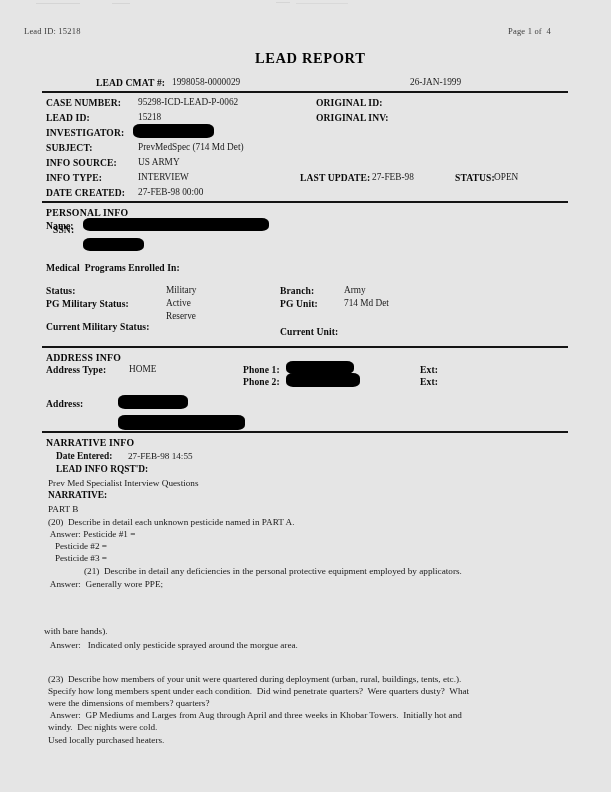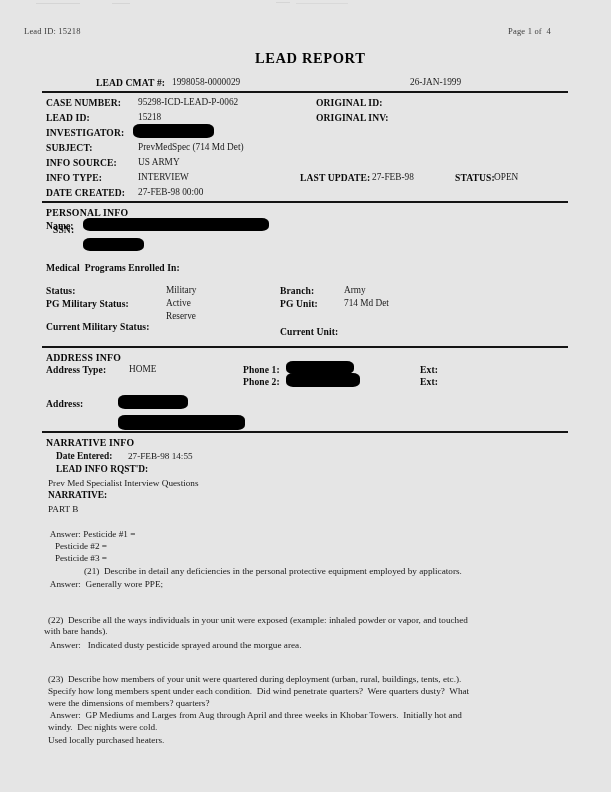--- a/index.html
+++ b/index.html
@@ -198,29 +198,29 @@
   <div class="abs narr" style="left:128px; top:451px;">27-FEB-98 14:55</div>
 
   <div class="abs narr-b" style="left:56px; top:464px;">LEAD INFO RQST'D:</div>
 
   <div class="abs narr" style="left:48px; top:478px;">Prev Med Specialist Interview Questions</div>
 
   <div class="abs narr-b" style="left:48px; top:490px;">NARRATIVE:</div>
 
   <div class="abs narr" style="left:48px; top:504px;">PART B</div>
 
+  <div class="abs narr" style="left:48px; top:517px;">(20)  Describe in detail each unknown pesticide named in PART A.</div>
   <div class="abs narr" style="left:48px; top:529px;text-align:center;"> Answer: Pesticide #1 =</div>
   <div class="abs narr" style="left:48px; top:541px;">   Pesticide #2 =</div>
   <div class="abs narr" style="left:48px; top:553px;">   Pesticide #3 =</div>
   <div class="abs narr" style="left:48px; top:566px;padding-left:36px;">(21)  Describe in detail any deficiencies in the personal protective equipment employed by applicators.</div>
   <div class="abs narr" style="left:48px; top:579px;"> Answer:  Generally wore PPE;</div>
 
-  <div class="abs narr" style="left:48px; top:615px;">(22)  Describe all the ways individuals in your unit were exposed (example: inhaled powder or vapor, and touched</div>
   <div class="abs narr" style="left:44px; top:626px;">with bare hands).</div>
-  <div class="abs narr" style="left:48px; top:640px;"> Answer:   Indicated dusty pesticide sprayed around the morgue area.</div>
+  <div class="abs narr" style="left:48px; top:640px;"> Answer:   Indicated only pesticide sprayed around the morgue area.</div>
 
   <div class="abs narr" style="left:48px; top:674px;">(23)  Describe how members of your unit were quartered during deployment (urban, rural, buildings, tents, etc.).</div>
   <div class="abs narr" style="left:48px; top:686px;">Specify how long members spent under each condition.  Did wind penetrate quarters?  Were quarters dusty?  What</div>
   <div class="abs narr" style="left:48px; top:698px;">were the dimensions of members? quarters?</div>
   <div class="abs narr" style="left:48px; top:710px;"> Answer:  GP Mediums and Larges from Aug through April and three weeks in Khobar Towers.  Initially hot and</div>
   <div class="abs narr" style="left:48px; top:722px;">windy.  Dec nights were cold.</div>
   <div class="abs narr" style="left:48px; top:735px;">Used locally purchased heaters.</div>
 
   <div class="speck" style="left:36px; top:3px; width:44px;"></div>
   <div class="speck" style="left:112px; top:3px; width:18px;"></div>

